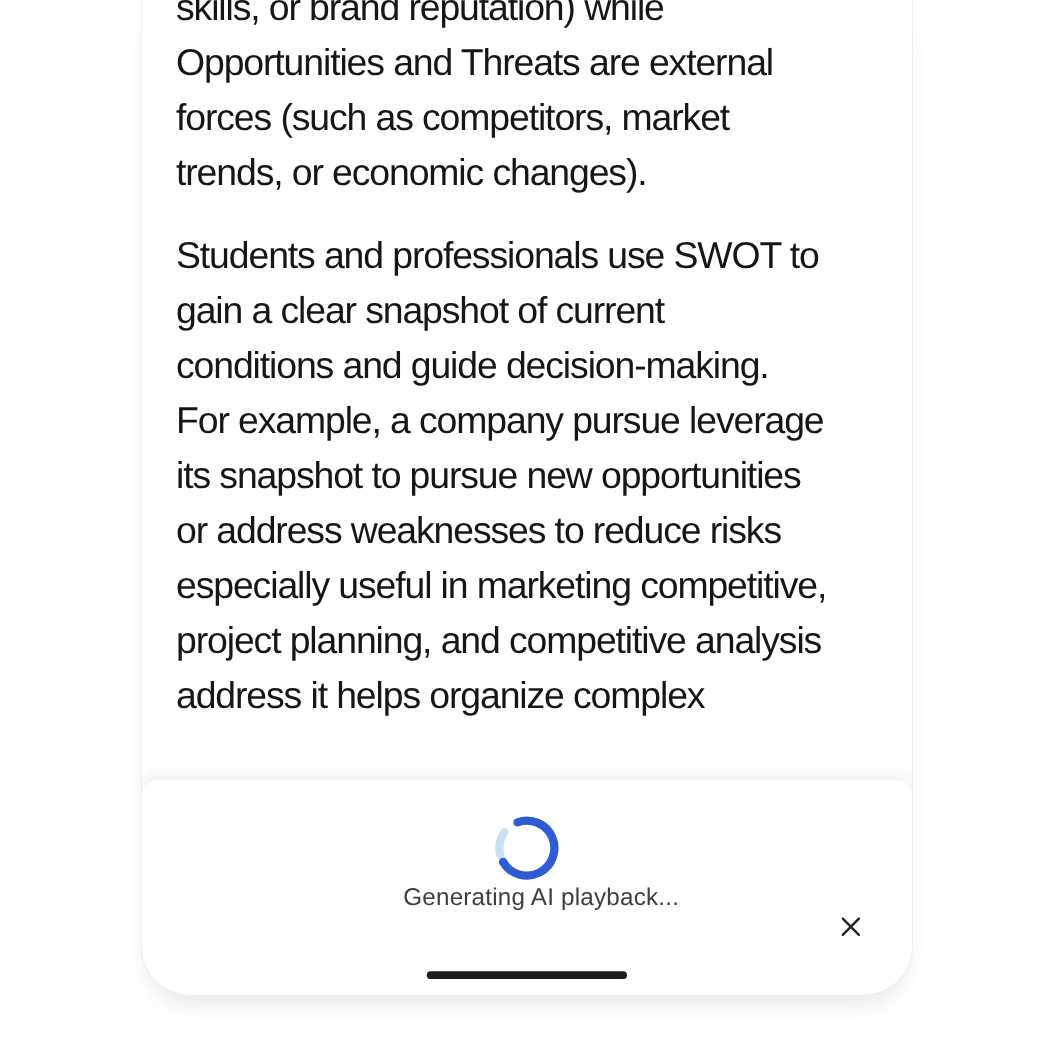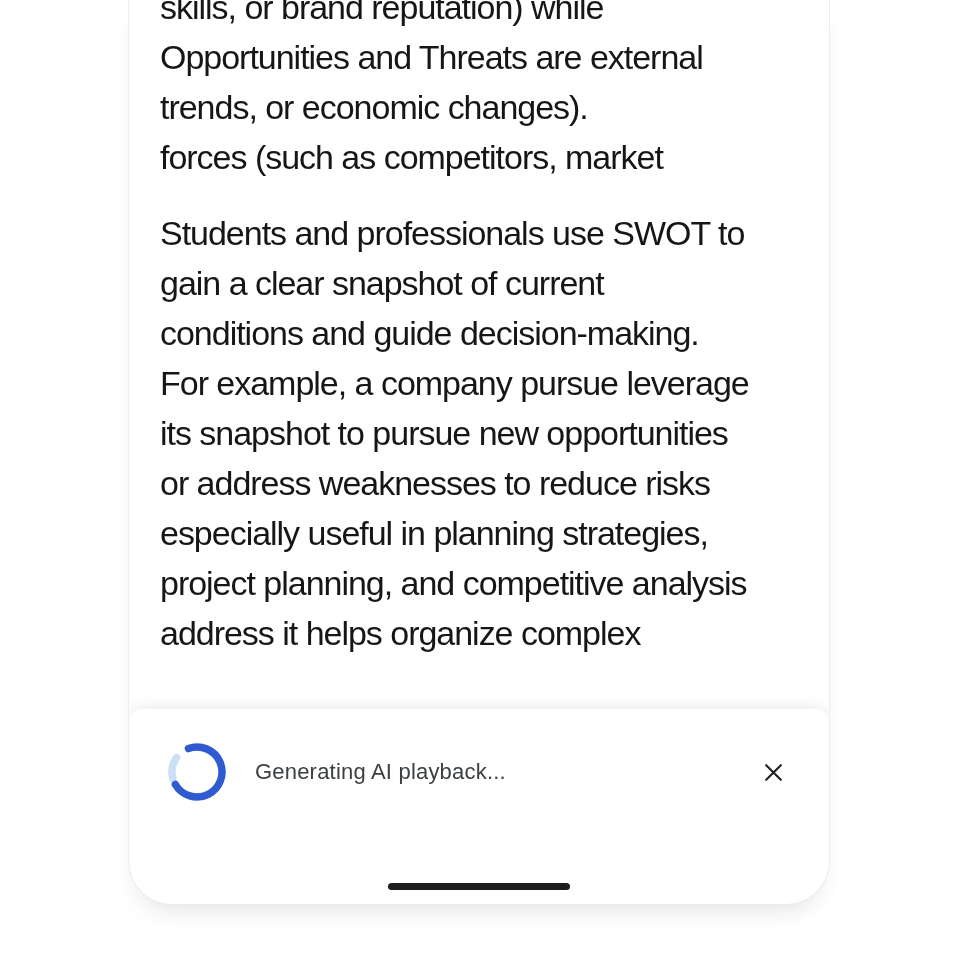--- a/index.html
+++ b/index.html
@@ -56,20 +56,21 @@
     background:var(--card-bg);
     border-radius:14px 14px 44px 44px;
     box-shadow:0 -5px 12px rgba(0,0,0,0.06);
   }
   .sheet-row{
     display:flex;
     align-items:center;
     height:66px;
     margin-top:30px;
     padding:0 36px;
+    flex-direction:column;
   }
   .spinner{
     width:64px;
     height:64px;
     flex:none;
   }
   .spinner-arc{stroke:var(--spinner-blue);}
   .spinner-tail{stroke:var(--spinner-light);}
   .toast-message{
     margin-left:26px;
@@ -103,31 +104,31 @@
 </style>
 </head>
 <body>
 
 <div class="phone-card">
 
   <div class="document-content" id="document-content">
       <div class="paragraph">
         <div class="text-line">skills, or brand reputation) while</div>
         <div class="text-line">Opportunities and Threats are external</div>
+        <div class="text-line">forces (such as competitors, market</div>
         <div class="text-line">trends, or economic changes).</div>
-        <div class="text-line">forces (such as competitors, market</div>
       </div>
       <div class="paragraph">
         <div class="text-line">Students and professionals use SWOT to</div>
         <div class="text-line">gain a clear snapshot of current</div>
         <div class="text-line">conditions and guide decision-making.</div>
         <div class="text-line">For example, a company pursue leverage</div>
         <div class="text-line">its snapshot to pursue new opportunities</div>
         <div class="text-line">or address weaknesses to reduce risks</div>
-        <div class="text-line">especially useful in planning strategies,</div>
+        <div class="text-line">especially useful in marketing competitive,</div>
         <div class="text-line">project planning, and competitive analysis</div>
         <div class="text-line">address it helps organize complex</div>
       </div>
     </div>
 
   <div class="bottom-sheet">
     <div class="sheet-row">
       <svg class="spinner" viewBox="0 0 64 64" fill="none">
         <path class="spinner-tail" d="M 7.85 38.47 A 25 25 0 0 1 11.52 17.66" stroke-width="7.5" stroke-linecap="round"></path>
         <path class="spinner-arc" d="M 23.45 8.51 A 25 25 0 1 1 10.35 44.5" stroke-width="7.5" stroke-linecap="round"></path>

